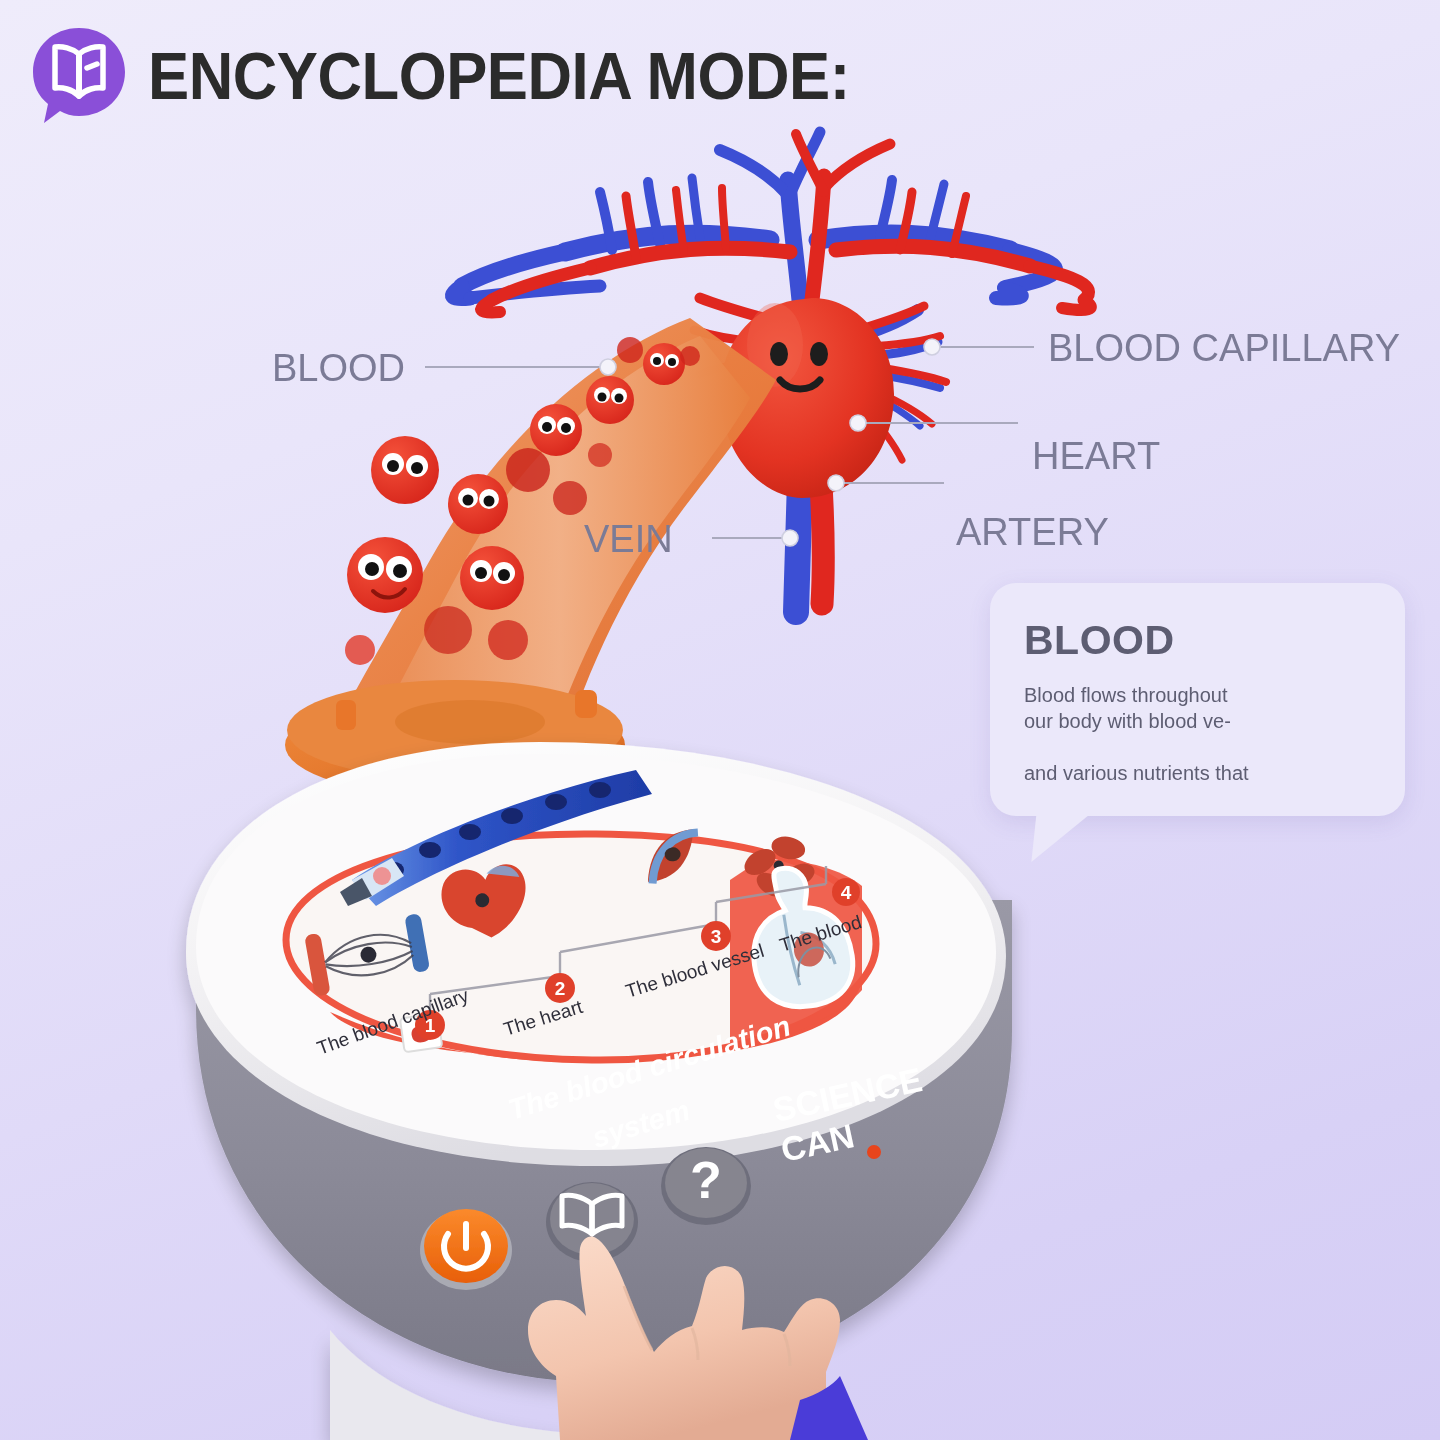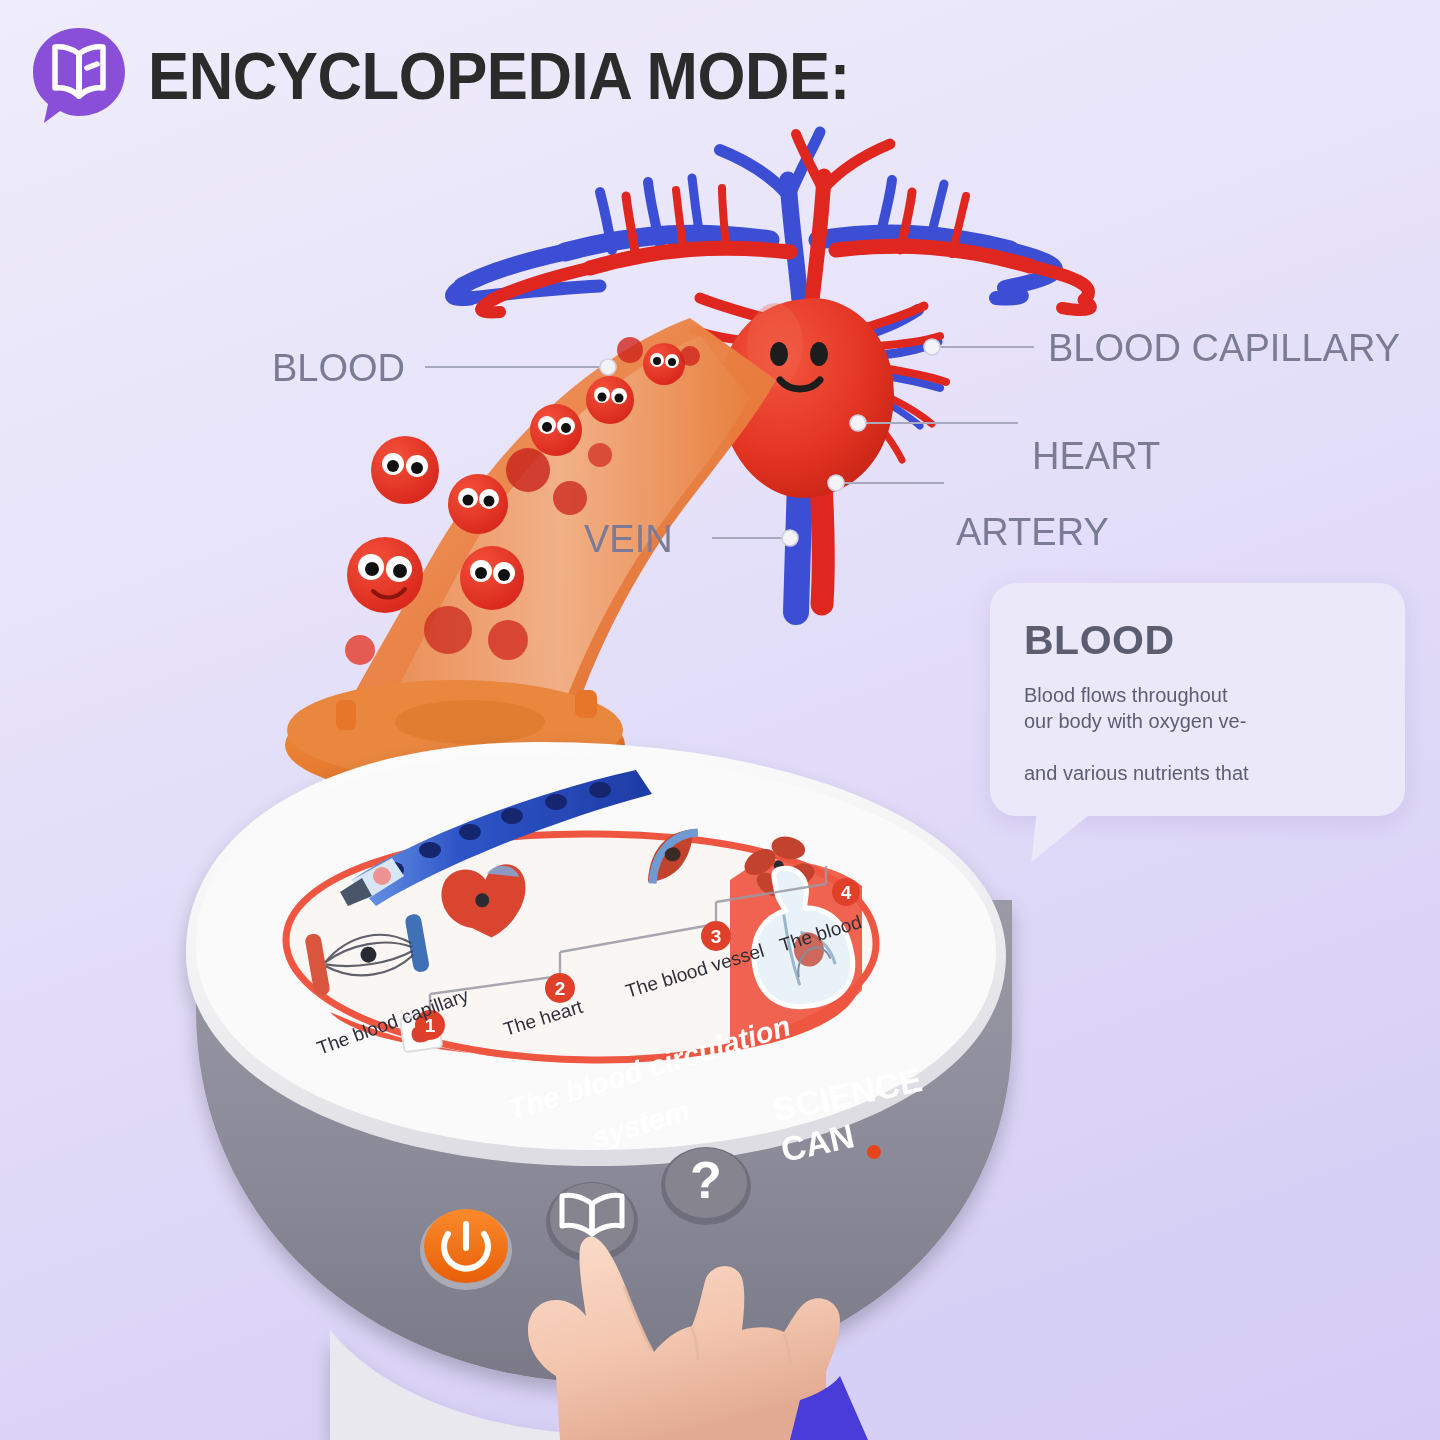--- a/index.html
+++ b/index.html
@@ -453,20 +453,20 @@
   <div class="lbl l" style="left:272px;top:349px;">BLOOD</div>
   <div class="lbl l" style="left:584px;top:520px;">VEIN</div>
   <div class="lbl r" style="left:1048px;top:329px;">BLOOD CAPILLARY</div>
   <div class="lbl r" style="left:1032px;top:405px;margin-top:32px;">HEART</div>
   <div class="lbl r" style="left:956px;top:465px;margin-top:48px;">ARTERY</div>
 
   <div class="callout">
     <h3>BLOOD</h3>
     <p>
       <span>Blood flows throughout</span><br>
-      <span>our body with oxygen ve-</span><br>
+      <span>our body with blood ve-</span><br>
       <br>
       <span>and various nutrients that</span><br>
     </p>
     <div class="tail"></div>
   </div>
 
 </div>
 
 </body></html>

